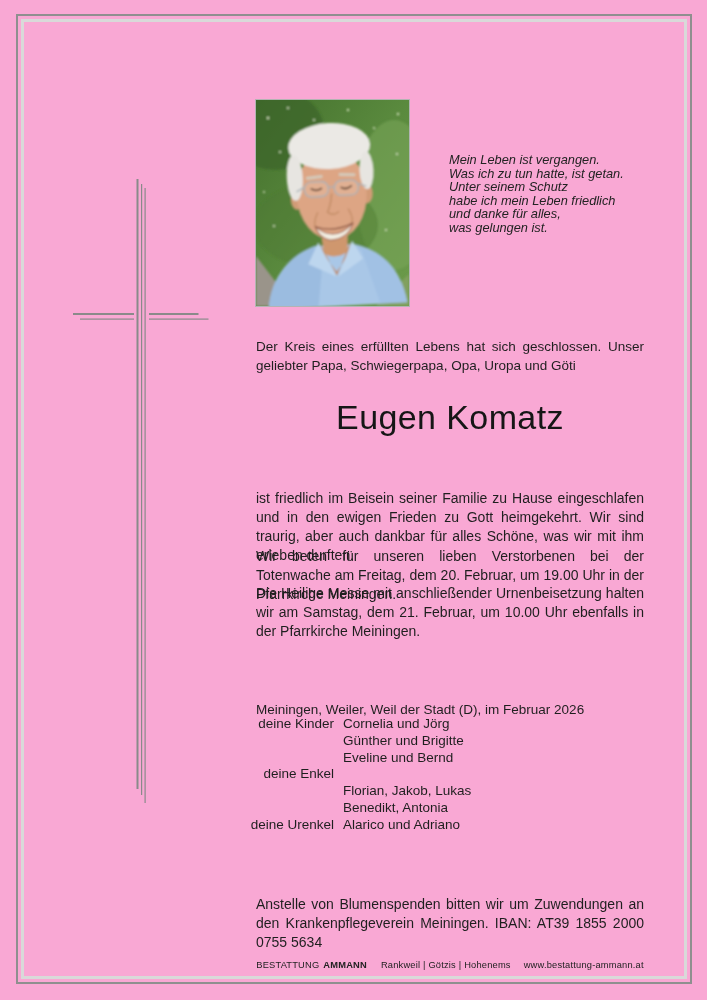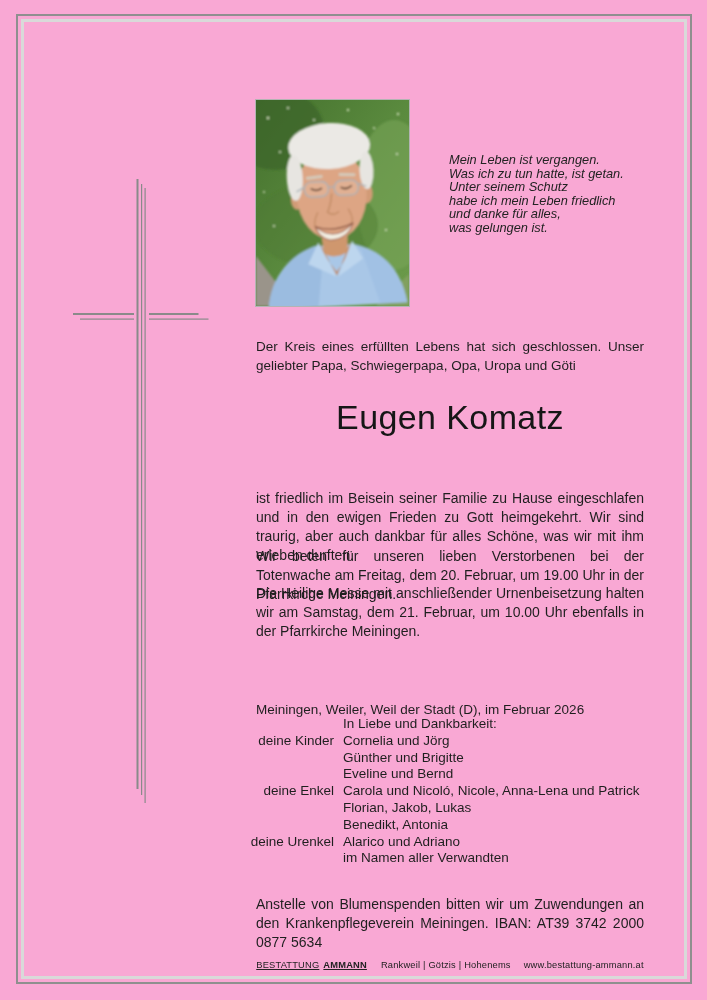--- a/index.html
+++ b/index.html
@@ -26,21 +26,21 @@
   .p-wake{top:547px}
   .p-mass{top:584px}
   .place{position:absolute;left:256px;top:670px;font-size:13.5px;margin-top:32px;}
   
   .family{position:absolute;left:247px;top:716px;font-size:13.5px;line-height:16.8px;}
   .frow{display:grid;grid-template-columns:87px 306px;column-gap:9px;}
   .flabel{text-align:right;}
   .donation{top:895px;white-space:normal;}
   
   .footer{position:absolute;left:256px;top:960px;width:388px;text-align:center;font-size:9.3px;letter-spacing:0.2px;color:#222;white-space:nowrap;}
-  .f-brand{margin-right:14px;text-decoration:underline;}
+  .f-brand{margin-right:14px;}
   .f-b1{margin-right:4px;}
   .f-b2{font-weight:bold;}
   .f-loc{margin-right:13px;}
 </style>
 </head>
 <body>
 
 <div class="page">
 
   <div class="frame-outer"></div>
@@ -139,56 +139,50 @@
   <h1 class="name">Eugen Komatz</h1>
 
   <p class="para p-passing">ist friedlich im Beisein seiner Familie zu Hause eingeschlafen und in den ewigen Frieden zu Gott heimgekehrt. Wir sind traurig, aber auch dankbar für alles Schöne, was wir mit ihm erleben durften.</p>
   <p class="para p-wake">Wir beten für unseren lieben Verstorbenen bei der Totenwache am Freitag, dem 20. Februar, um 19.00 Uhr in der Pfarrkirche Meiningen.</p>
   <p class="para p-mass">Die Heilige Messe mit anschließender Urnenbeisetzung halten wir am Samstag, dem 21. Februar, um 10.00 Uhr ebenfalls in der Pfarrkirche Meiningen.</p>
 
   <div class="place">Meiningen, Weiler, Weil der Stadt (D), im Februar 2026</div>
 
   <div class="family">
     <div class="frow">
-      <span class="flabel"></span>
-      <span class="fname">In Liebe und Dankbarkeit:</span>
-    </div>
-    <div class="frow">
       <span class="flabel">deine Kinder</span>
       <span class="fname">Cornelia und Jörg</span>
     </div>
     <div class="frow">
       <span class="flabel"></span>
       <span class="fname">Günther und Brigitte</span>
     </div>
     <div class="frow">
       <span class="flabel"></span>
       <span class="fname">Eveline und Bernd</span>
     </div>
     <div class="frow">
       <span class="flabel">deine Enkel</span>
-      <span class="fname">Carola und Nicoló, Nicole, Anna-Lena und Patrick</span>
     </div>
     <div class="frow">
       <span class="flabel"></span>
       <span class="fname">Florian, Jakob, Lukas</span>
     </div>
     <div class="frow">
       <span class="flabel"></span>
       <span class="fname">Benedikt, Antonia</span>
     </div>
     <div class="frow">
       <span class="flabel">deine Urenkel</span>
       <span class="fname">Alarico und Adriano</span>
     </div>
     <div class="frow">
       <span class="flabel"></span>
-      <span class="fname">im Namen aller Verwandten</span>
     </div>
   </div>
 
-  <p class="para donation">Anstelle von Blumenspenden bitten wir um Zuwendungen an den Krankenpflegeverein Meiningen.  IBAN:  AT39 3742 2000 0877 5634</p>
+  <p class="para donation">Anstelle von Blumenspenden bitten wir um Zuwendungen an den Krankenpflegeverein Meiningen.  IBAN:  AT39 1855 2000 0755 5634</p>
 
   <div class="footer">
     <span class="f-brand"><span class="f-b1">BESTATTUNG</span><span class="f-b2">AMMANN</span></span><span class="f-loc">Rankweil | Götzis | Hohenems</span><span class="f-web">www.bestattung-ammann.at</span>
   </div>
 
 </div>
 
 </body></html>

